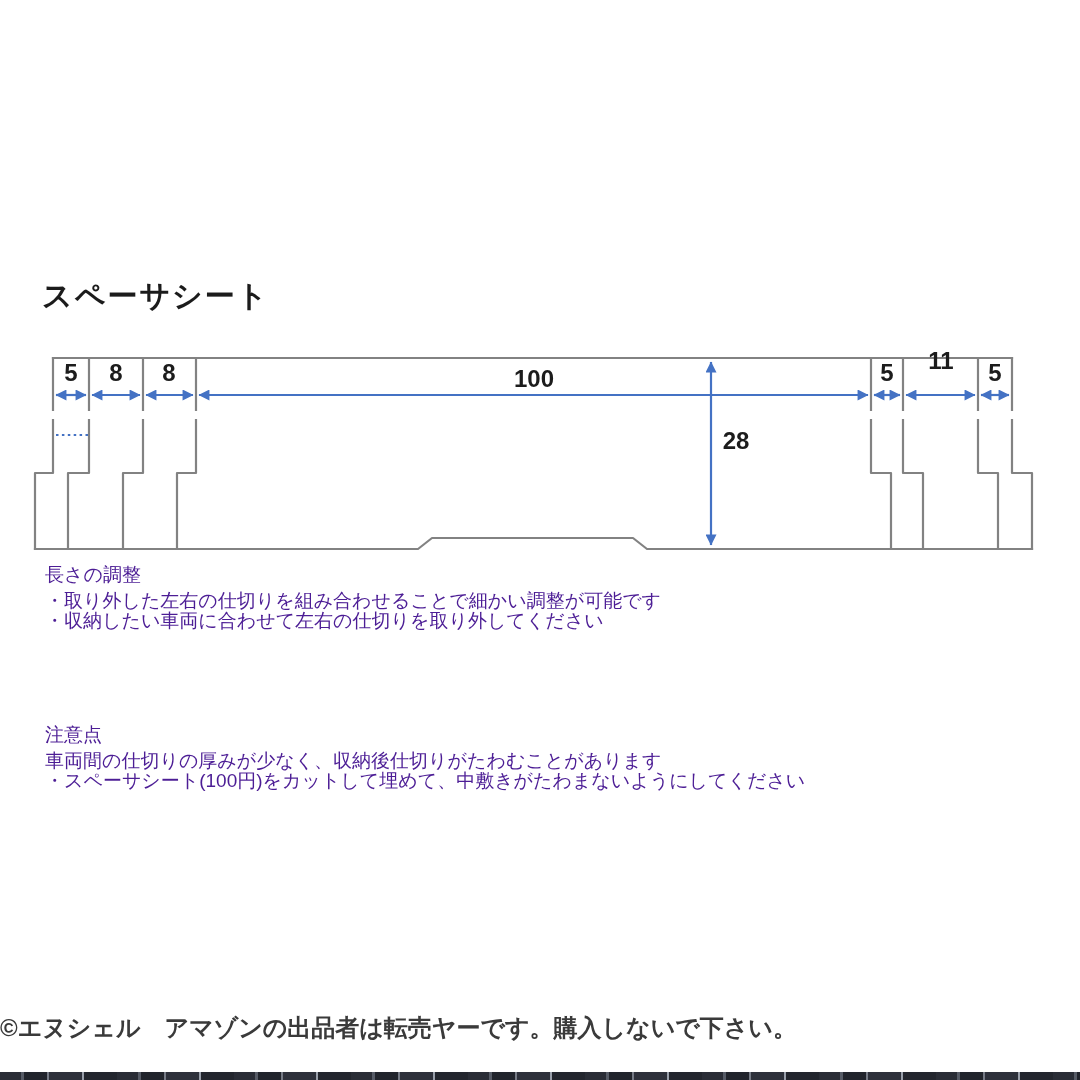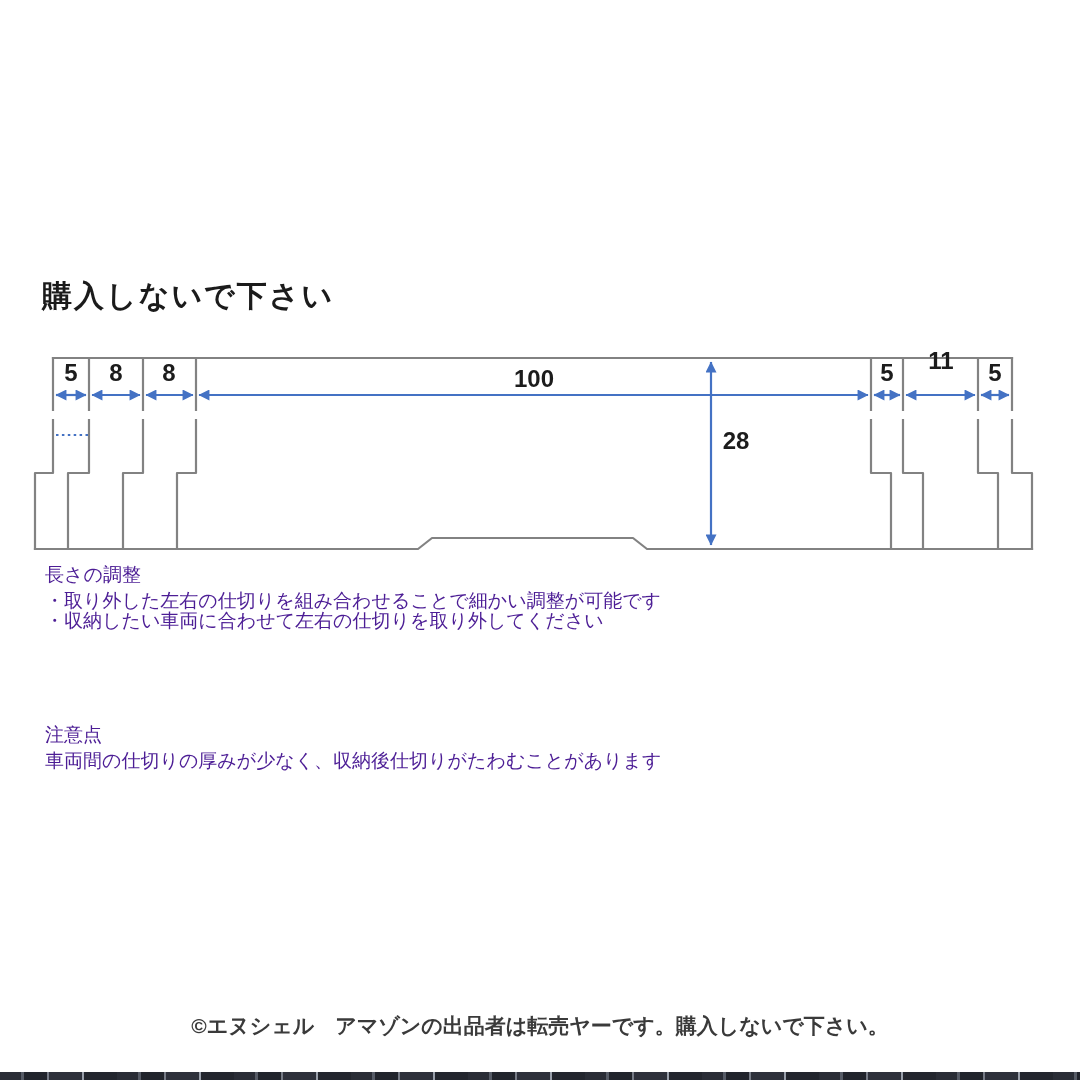--- a/index.html
+++ b/index.html
@@ -29,42 +29,42 @@
   .textblock .heading { margin-bottom:5px; }
   #length-block { top:565px; }
   #notes-block  { top:725px; }
   .dotmark {
     display:inline-block; width:60px; height:0;
     border-top:3px dotted #4472c4;
     margin:0 13px; vertical-align:3px;
   }
   .footer {
     position:absolute; left:0; right:0; top:1012px;
-    text-align:center; font-size:21px; font-weight:bold;
+    font-size:24px; font-weight:bold;
     color:#3a3a3a; white-space:nowrap;
   }
   .bottom-strip {
     position:absolute; left:0; top:1072px; width:1080px; height:8px;
     background:
       repeating-linear-gradient(90deg,
         #2a2d36 0px, #2a2d36 21px,
         #565b66 21px, #565b66 24px,
         #21242c 24px, #21242c 47px,
         #767b86 47px, #767b86 49px,
         #2e313b 49px, #2e313b 82px,
         #9aa0ab 82px, #9aa0ab 84px,
         #23262e 84px, #23262e 117px);
   }
 </style>
 </head>
 <body>
 
 <div class="page">
 
-  <div class="title">購入しないで下さい</div>
+  <div class="title">スペーサシート</div>
 
   <svg class="diagram-svg" width="1080" height="235" viewBox="0 0 1080 235">
     <defs>
       <marker id="ah" viewBox="0 0 10 10" refX="9.5" refY="5" markerWidth="13" markerHeight="11" orient="auto-start-reverse" markerUnits="userSpaceOnUse">
         <path d="M0,0 L10,5 L0,10 z" fill="#4472c4"></path>
       </marker>
     </defs>
 
     <g stroke="#828282" stroke-width="2.2" fill="none" stroke-linejoin="round" stroke-linecap="square">
       <path d="M53,18 H1012"></path>
@@ -103,19 +103,20 @@
 
   <div class="textblock" id="length-block">
     <div class="heading">長さの調整</div>
     <div>・取り外した左右の仕切りを組み合わせることで細かい調整が可能です</div>
     <div>・収納したい車両に合わせて左右の仕切りを取り外してください</div>
   </div>
 
   <div class="textblock" id="notes-block">
     <div class="heading">注意点</div>
     <div>車両間の仕切りの厚みが少なく、収納後仕切りがたわむことがあります</div>
+    <div>・スペーサシート(100円)をカットして埋めて、中敷きがたわまないようにしてください</div>
   </div>
 
   <div class="footer">©エヌシェル　アマゾンの出品者は転売ヤーです。購入しないで下さい。</div>
 
   <div class="bottom-strip"></div>
 
 </div>
 
 </body></html>

